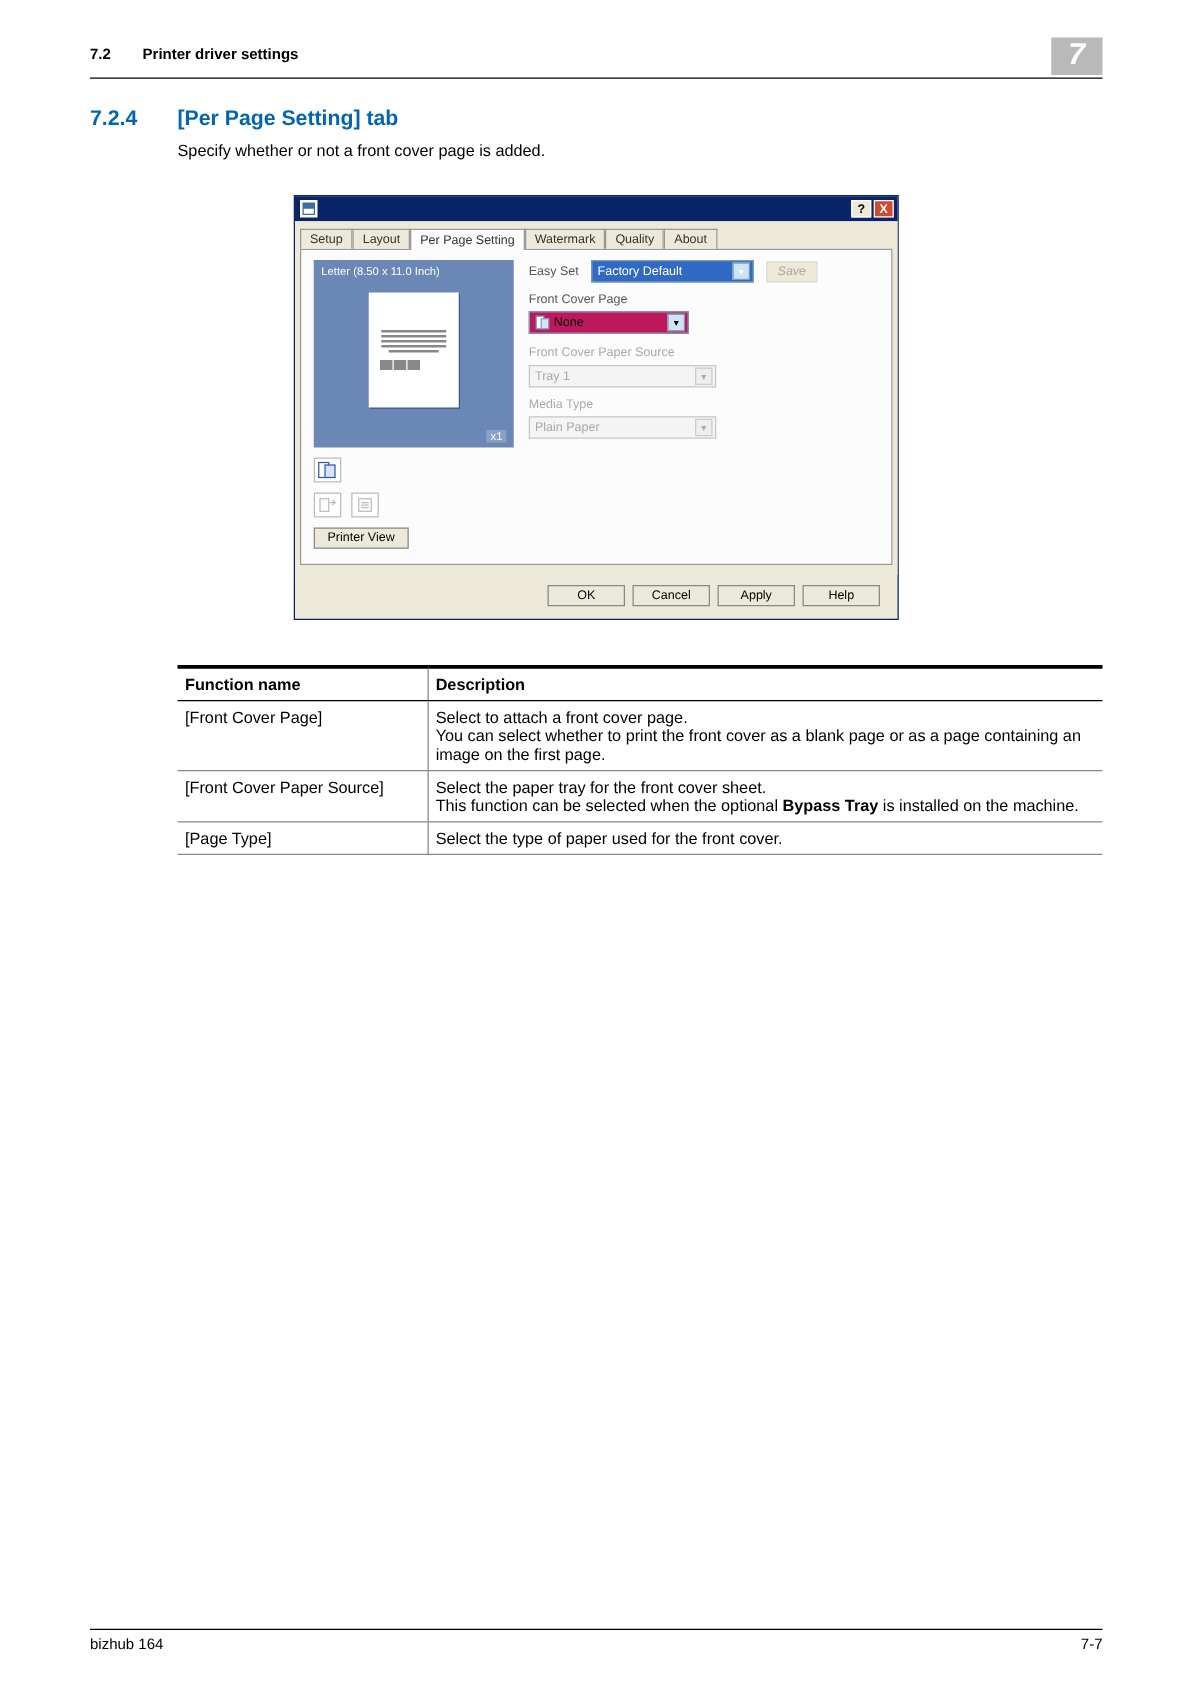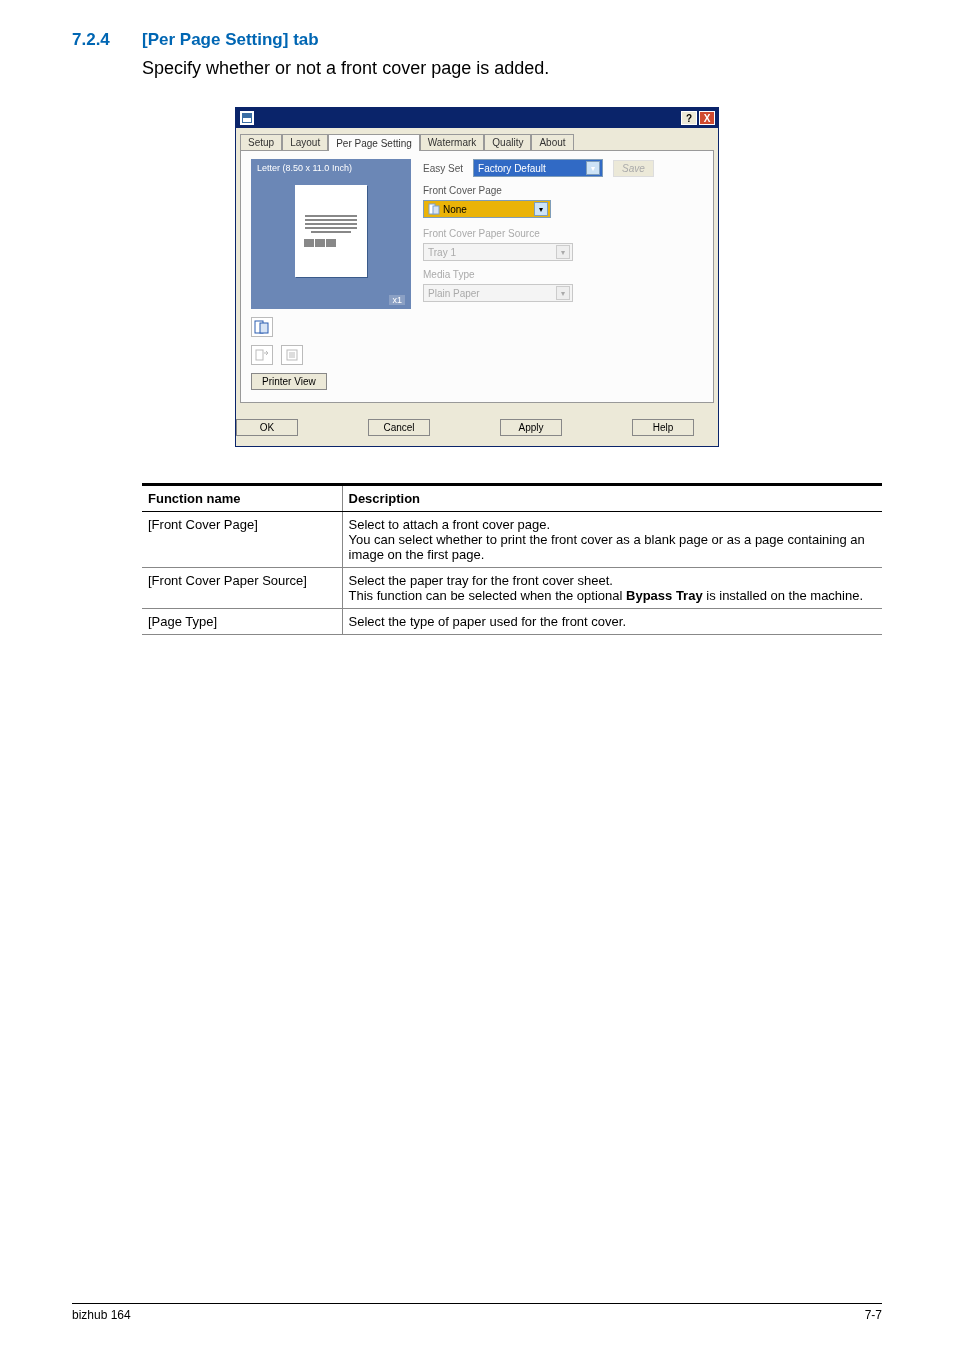--- a/index.html
+++ b/index.html
@@ -42,21 +42,21 @@
     display: flex;
     color: #0066b3;
     font-weight: bold;
     font-size: 17px;
     margin-bottom: 8px;
   }
   .section-heading .num { width: 70px; }
   .body-indent {
     margin-left: 70px;
   }
-  .intro { font-size: 18px; margin-bottom: 28px; }
+  .intro { font-size: 13px; margin-bottom: 28px; }
 
   
   .dialog-wrap {
     width: 484px;
     margin: 0 auto 36px auto;
     border: 1px solid #0a246a;
     font-size: 10px;
     background: #ece9d8;
   }
   .titlebar {
@@ -161,21 +161,21 @@
     border:1px solid #888;
     background:#ece9d8;
     font-size:10px;
   }
   .right-col { flex:1; display:flex; flex-direction:column; gap:4px; }
   .rc-row { display:flex; align-items:center; gap:10px; }
   .rc-label { font-size:10px; color:#555; }
   .rc-label.disabled { color:#aaa; }
   .select {
     border:1px solid #7f9db9;
-    background:#eab308;
+    background:#be185d;
     height:18px;
     display:flex; align-items:center; justify-content:space-between;
     padding:0 2px 0 4px;
     font-size:10px;
     min-width:110px;
   }
   .select.hl { background:#316ac5; color:#fff; }
   .select.disabled { color:#aaa; background:#f4f4f4; border-color:#c8c8c8;}
   .sel-arrow {
     width:14px; height:14px;
@@ -184,22 +184,22 @@
     display:flex; align-items:center; justify-content:center;
     font-size:8px;
   }
   .select.disabled .sel-arrow { background:#eee; border-color:#ccc; }
   .savebtn {
     color:#aaa; padding:2px 8px; border:1px solid #ddd;
     background:#ece9d8; font-size:10px;font-style:italic;
   }
 
   .dlg-buttons {
-    display:flex; justify-content:space-between; gap:6px;
-    padding: 8px 24px 10px 0;
+    display:flex; justify-content:flex-end; gap:6px;
+    padding: 8px 14px 10px 0;
   }
   .dlg-buttons .btn {
     min-width:62px;
     text-align:center;
     padding:2px 10px;
     border:1px solid #888;
     background:#ece9d8;
     font-size:10px;
   }
 
@@ -233,20 +233,27 @@
     display:flex;
     justify-content:space-between;
     padding-top:4px;
     font-size:12px;
   }
 </style>
 </head>
 <body>
 
 <div class="page">
+  <div class="header-row">
+    <div class="hdr-left">
+      <span class="sec">7.2</span>
+      <span>Printer driver settings</span>
+    </div>
+    <div class="hdr-badge">7</div>
+  </div>
 
   <div class="section-heading">
     <span class="num">7.2.4</span>
     <span>[Per Page Setting] tab</span>
   </div>
 
   <div class="body-indent">
     <p class="intro">Specify whether or not a front cover page is added.</p>
   </div>
 

